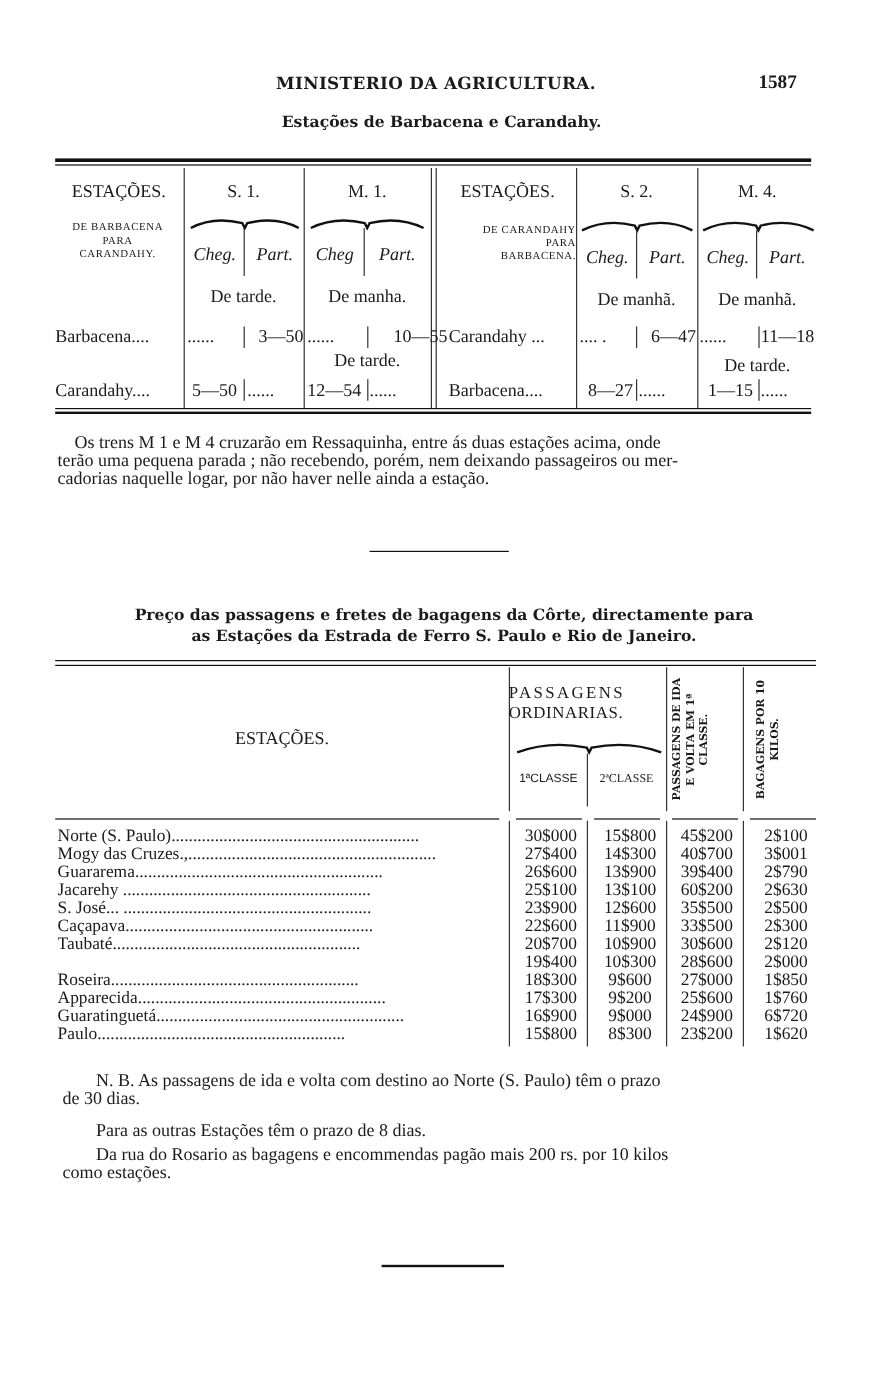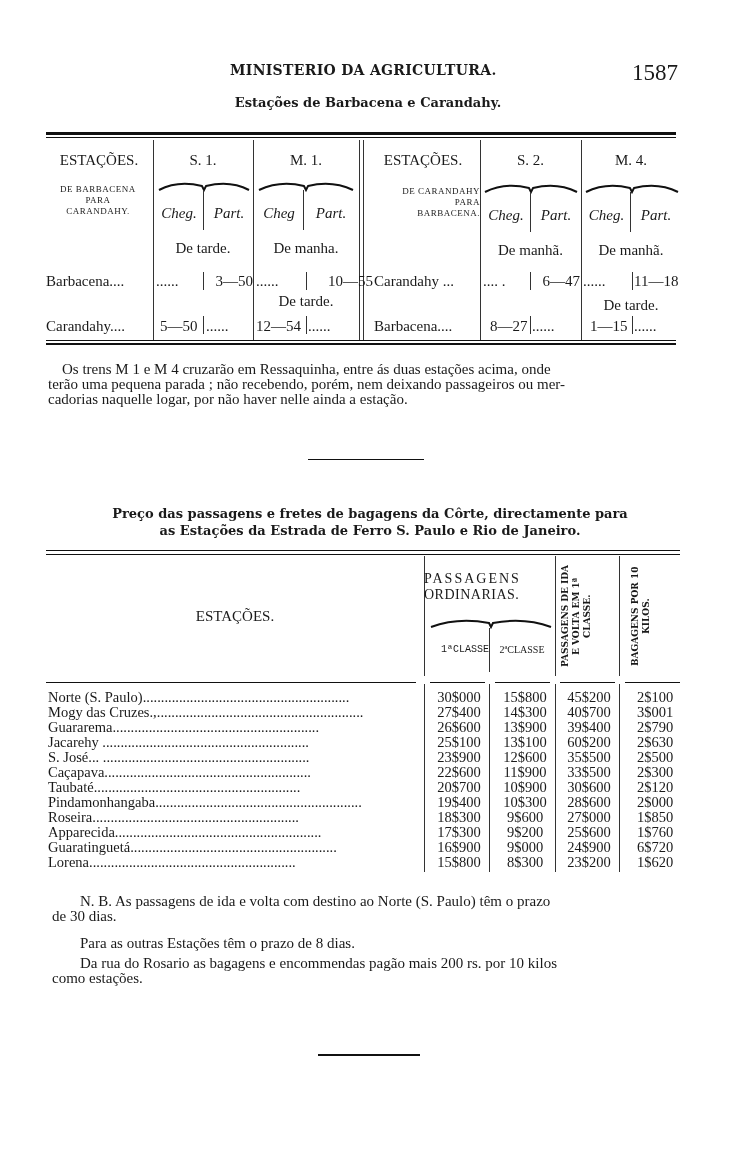--- a/index.html
+++ b/index.html
@@ -1,19 +1,19 @@
 <!DOCTYPE html>
 <html><head>
 <meta charset="utf-8">
 <style>
   html,body{margin:0;padding:0;background:#fff;}
   body{width:736px;height:1157px;position:relative;overflow:hidden;color:#1a1a1a;font-family:"DejaVu Serif","Liberation Serif",serif;}
   .abs{position:absolute;}
   .runhead{left:230px;top:62px;font-family:"DejaVu Serif",serif;font-weight:bold;font-size:14px;letter-spacing:0.3px;}
-  .pagenum{left:632px;top:60px;font-family:"Liberation Serif",serif;font-size:23px;font-weight:normal;}
+  .pagenum{left:632px;top:60px;font-family:"Liberation Serif",serif;font-size:16px;font-weight:bold;}
   .subtitle{left:0;width:736px;top:95px;text-align:center;font-family:"DejaVu Serif",serif;font-weight:bold;font-size:13px;}
   .rule{position:absolute;background:#111;}
   .t1{font-family:"Liberation Serif",serif;font-size:15px;}
   .sm{font-family:"Liberation Serif",serif;font-size:9px;text-align:center;line-height:11px;letter-spacing:0.5px;}
   .it{font-style:italic;font-family:"Liberation Serif",serif;font-size:15px;}
   .vline{position:absolute;width:1px;background:#333;}
   .para{font-family:"Liberation Serif",serif;font-size:15px;line-height:15px;}
   .title2{left:40px;width:660px;top:505px;text-align:center;font-family:"DejaVu Serif",serif;font-weight:bold;font-size:13px;line-height:17px;}
   .row2{position:absolute;left:48px;width:640px;height:15px;font-family:"Liberation Serif",serif;font-size:14.5px;line-height:15px;}
   .row2 .st{position:absolute;left:0;width:372px;overflow:hidden;white-space:nowrap;}
@@ -156,21 +156,21 @@
   <div class="abs t1" style="left:46px;top:608px;width:378px;text-align:center;">ESTAÇÕES.</div>
 
   <div class="abs" style="left:424px;top:571px;width:131px;text-align:left;font-family:'Liberation Serif',serif;font-size:14px;letter-spacing:2px;line-height:16px;">
     <div>PASSAGENS</div>
     <div style="letter-spacing:0.5px;">ORDINARIAS.</div>
   </div>
   <svg class="abs" style="left:430px;top:617px;" width="122" height="12">
       <path d="M1 10 Q 28 0 59 6 L61 10 L63 6 Q 94 0 121 10" fill="none" stroke="#111" stroke-width="2"></path>
     </svg>
   <div class="vline" style="left:489px;top:628px;height:44px;"></div>
-  <div class="abs" style="left:425px;top:644px;width:64px;text-align:right;font-family:Liberation Mono, monospace;font-size:10px;">1ªCLASSE</div>
+  <div class="abs" style="left:425px;top:644px;width:64px;text-align:center;font-family:Liberation Sans, sans-serif;font-size:10px;">1ªCLASSE</div>
   <div class="abs" style="left:490px;top:644px;width:64px;text-align:center;font-family:'Liberation Serif',serif;font-size:10px;">2ªCLASSE</div>
 
   <div class="vert" style="left:560px;top:560px;height:112px;width:54px;">PASSAGENS DE IDA E VOLTA EM 1ª CLASSE.</div>
   <div class="vert" style="left:630px;top:560px;height:112px;width:46px;">BAGAGENS POR 10 KILOS.</div>
 
   <div class="rule" style="left:46px;top:682px;width:370px;height:1px;"></div>
   <div class="rule" style="left:430px;top:682px;width:55px;height:1px;"></div>
   <div class="rule" style="left:495px;top:682px;width:55px;height:1px;"></div>
   <div class="rule" style="left:560px;top:682px;width:55px;height:1px;"></div>
   <div class="rule" style="left:625px;top:682px;width:55px;height:1px;"></div>
@@ -223,21 +223,20 @@
       <span class="v" style="left:576px;width:62px;">2$300</span>
     </div>
   <div class="row2" style="top:780px;">
       <span class="st"><span>Taubaté</span>.........................................................</span>
       <span class="v" style="left:380px;width:62px;">20$700</span>
       <span class="v" style="left:446px;width:62px;">10$900</span>
       <span class="v" style="left:510px;width:62px;">30$600</span>
       <span class="v" style="left:576px;width:62px;">2$120</span>
     </div>
   <div class="row2" style="top:795px;">
-      <span class="st"><span>Pindamonhangaba</span>.........................................................</span>
       <span class="v" style="left:380px;width:62px;">19$400</span>
       <span class="v" style="left:446px;width:62px;">10$300</span>
       <span class="v" style="left:510px;width:62px;">28$600</span>
       <span class="v" style="left:576px;width:62px;">2$000</span>
     </div>
   <div class="row2" style="top:810px;">
       <span class="st"><span>Roseira</span>.........................................................</span>
       <span class="v" style="left:380px;width:62px;">18$300</span>
       <span class="v" style="left:446px;width:62px;">9$600</span>
       <span class="v" style="left:510px;width:62px;">27$000</span>
@@ -251,21 +250,21 @@
       <span class="v" style="left:576px;width:62px;">1$760</span>
     </div>
   <div class="row2" style="top:840px;">
       <span class="st"><span>Guaratinguetá</span>.........................................................</span>
       <span class="v" style="left:380px;width:62px;">16$900</span>
       <span class="v" style="left:446px;width:62px;">9$000</span>
       <span class="v" style="left:510px;width:62px;">24$900</span>
       <span class="v" style="left:576px;width:62px;">6$720</span>
     </div>
   <div class="row2" style="top:855px;">
-      <span class="st"><span>Lorena</span>.........................................................</span>
+      <span class="st"><span>Paulo</span>.........................................................</span>
       <span class="v" style="left:380px;width:62px;">15$800</span>
       <span class="v" style="left:446px;width:62px;">8$300</span>
       <span class="v" style="left:510px;width:62px;">23$200</span>
       <span class="v" style="left:576px;width:62px;">1$620</span>
     </div>
 </div>
 
 <div class="abs para" style="left:52px;top:894px;width:636px;">
   <div style="text-indent:28px;">N. B.  As passagens de ida e volta com destino ao Norte  (S. Paulo)  têm o prazo</div>
   <div>de 30 dias.</div>

